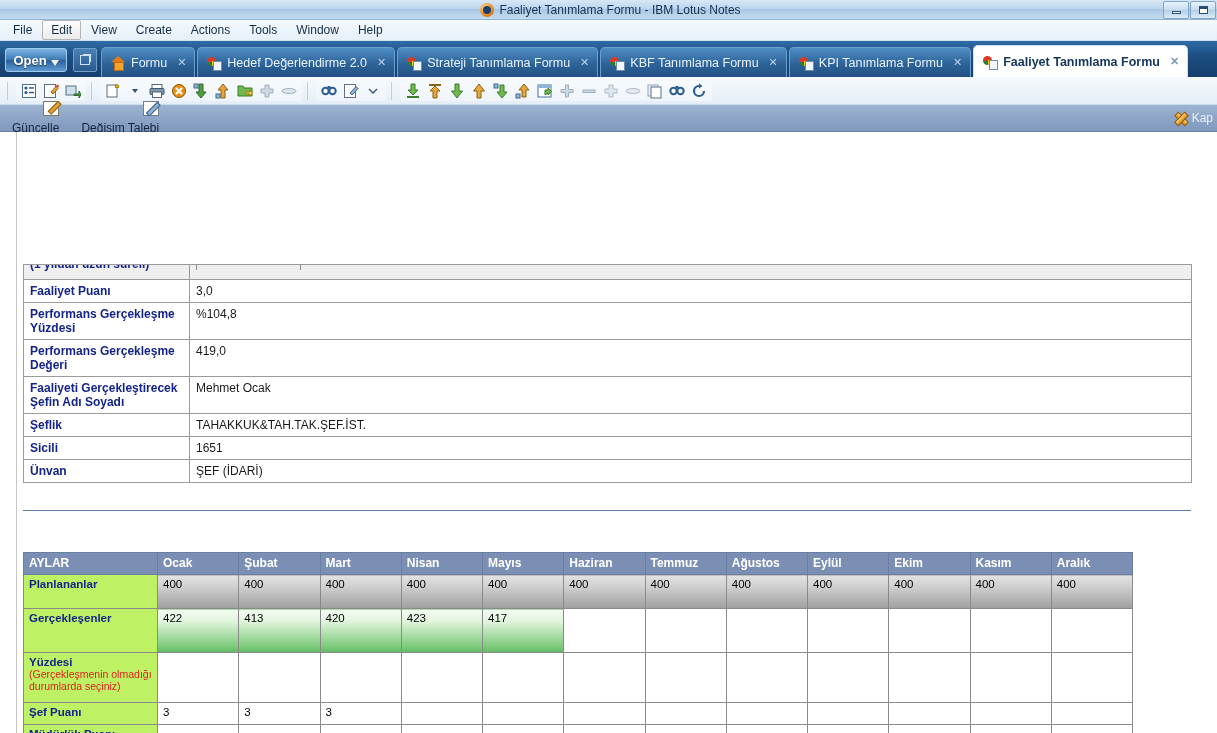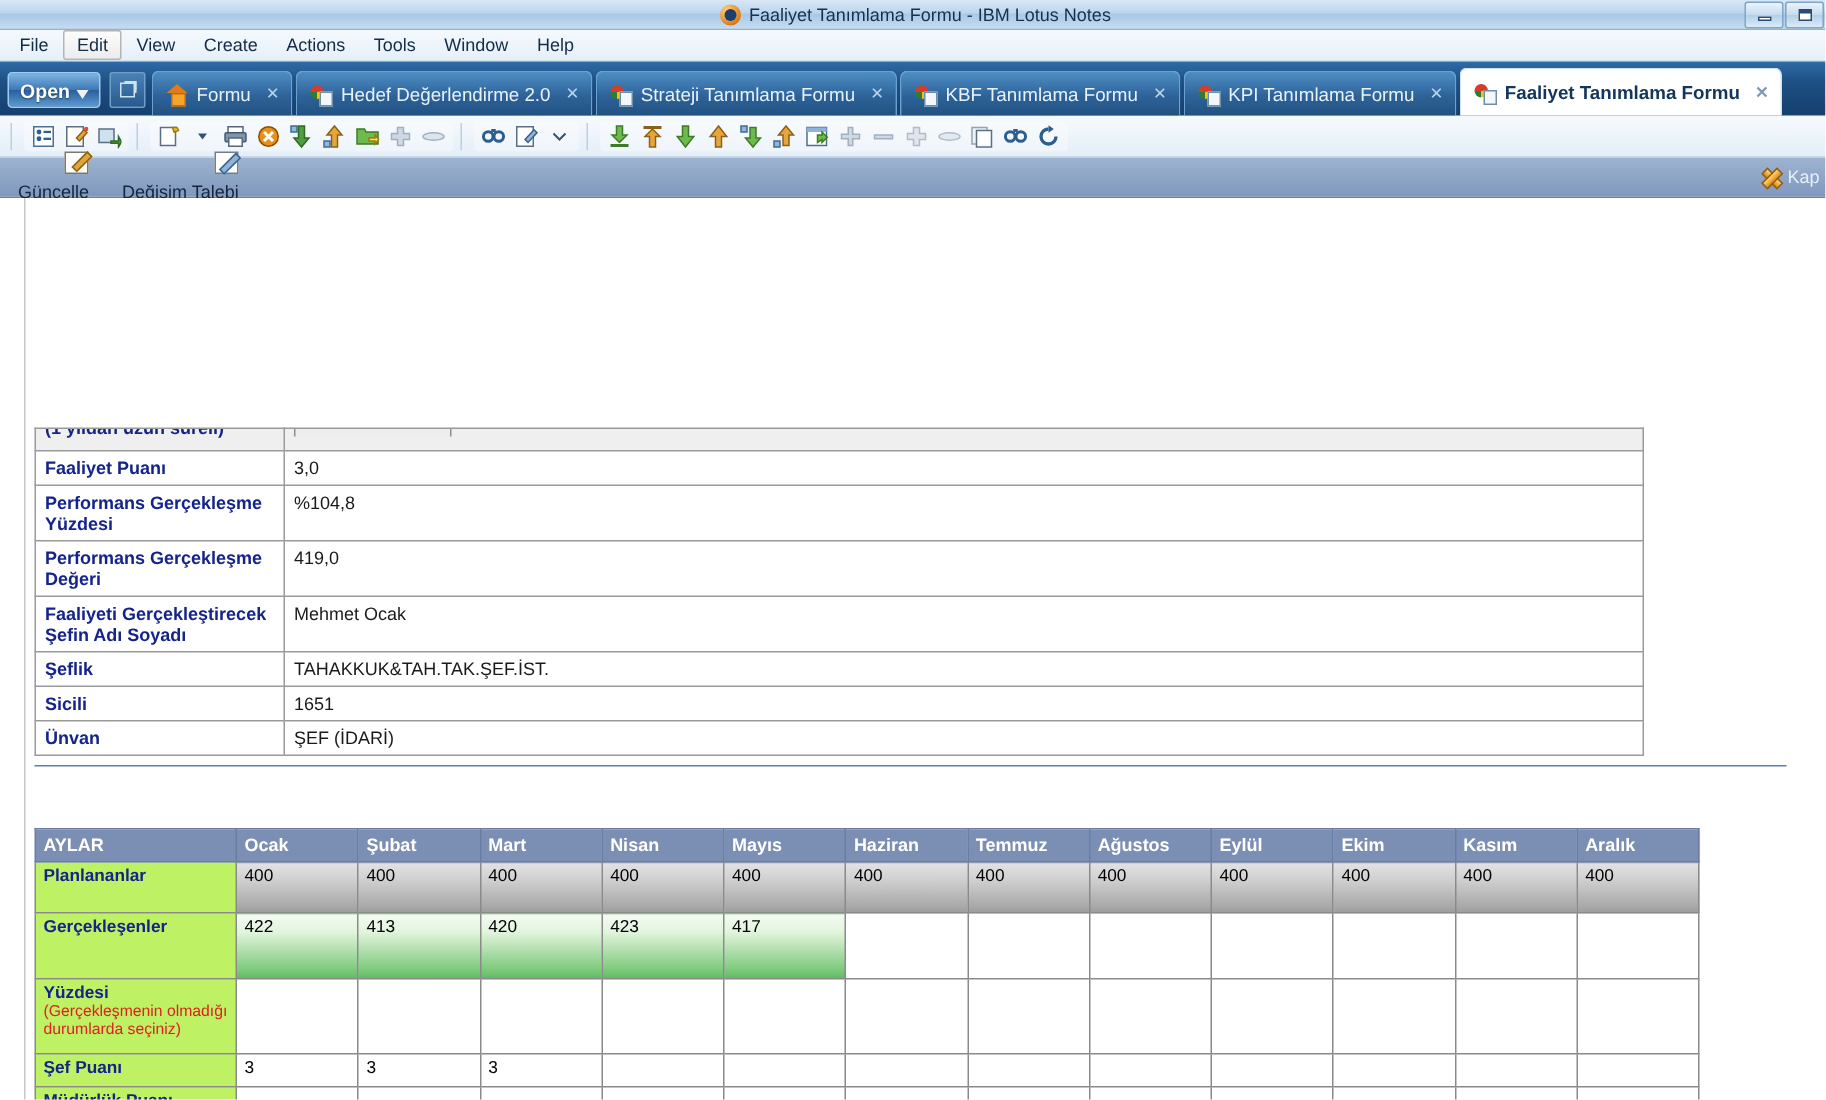--- a/index.html
+++ b/index.html
@@ -216,22 +216,22 @@
     overflow: hidden;
   }
   .left-margin {
     position: absolute; left: 0; top: 0; width: 17px; height: 100%;
     border-right: 1px solid #c7c7c7;
     background: #ffffff;
   }
 
   
   table.formtbl {
-    position: absolute; left: 23px; top: 153px;
-    width: 1073px;
+    position: absolute; left: 23px; top: 132px;
+    width: 1169px;
     border-collapse: collapse;
     table-layout: fixed;
     font-size: 12px;
   }
   table.formtbl td {
     border: 1px solid #9a9a9a;
     padding: 4px 6px;
     vertical-align: top;
   }
   td.lbl {

